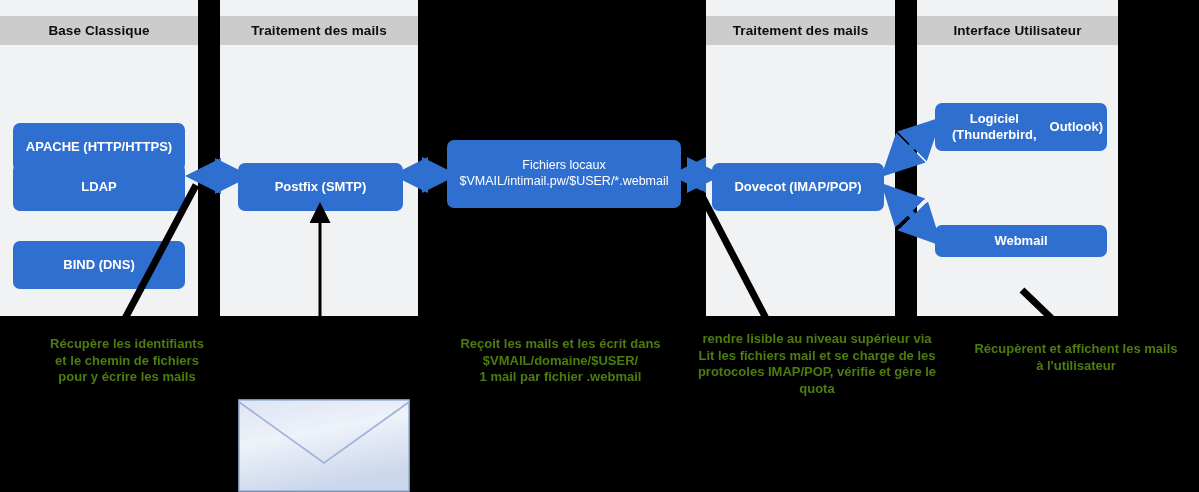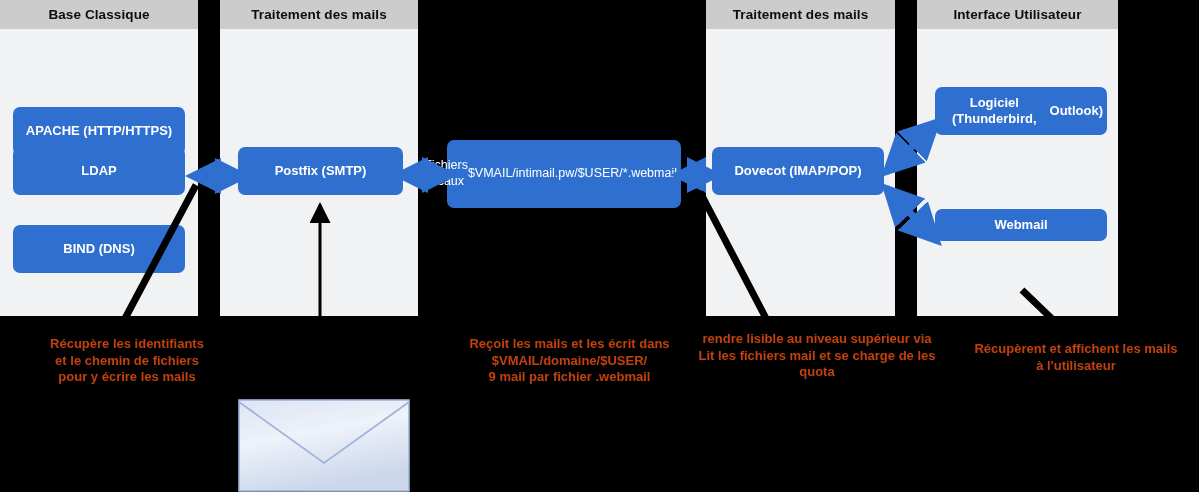--- a/index.html
+++ b/index.html
@@ -33,20 +33,21 @@
     height: 29px;
     background: #cccccc;
     color: #0d0d0d;
     font-size: 13.5px;
     font-weight: bold;
     letter-spacing: .1px;
     display: flex;
     align-items: center;
     justify-content: center;
     box-sizing: border-box;
+    margin-top: 16px;
   }
   .lane-body {
     position: relative;
     height: 287px;
   }
   
   .node {
     position: absolute;
     background: #2e6fd0;
     color: #ffffff;
@@ -71,21 +72,21 @@
     position: absolute;
     left: 0; top: 0;
     width: 1199px;
     height: 492px;
     z-index: 7;
     pointer-events: none;
   }
   
   .caption {
     position: absolute;
-    color: #c2410c;
+    color: #4d7c0f;
     font-size: 13px;
     font-weight: bold;
     line-height: 1.28;
     text-align: center;
     z-index: 9;
   }
   
   #envelope {
     position: absolute;
     left: 238px;
@@ -109,21 +110,21 @@
     </div>
   </div>
 
   <div class="lane" style="left:220px; width:198px;">
     <div class="lane-header">Traitement des mails</div>
     <div class="lane-body">
       <div class="node" style="left:18px; top:118px; width:165px; height:48px;">Postfix (SMTP)</div>
     </div>
   </div>
 
-  <div class="node plain" style="left:447px; top:140px; width:234px; height:68px; flex-direction:row;justify-content:flex-end;">
+  <div class="node plain" style="left:447px; top:140px; width:234px; height:68px; flex-direction:column;">
     <span>Fichiers locaux</span>
     <span>$VMAIL/intimail.pw/$USER/*.webmail</span>
   </div>
 
   <div class="lane" style="left:706px; width:189px;">
     <div class="lane-header">Traitement des mails</div>
     <div class="lane-body">
       <div class="node" style="left:6px; top:118px; width:172px; height:48px;">Dovecot (IMAP/POP)</div>
     </div>
   </div>
@@ -200,29 +201,30 @@
     <rect x="1" y="1" width="170" height="91" fill="url(#envGrad)" stroke="#9fb4d8" stroke-width="1.6"></rect>
     <path d="M1,3 L86,64 L171,3" fill="none" stroke="#9fb4d8" stroke-width="1.8"></path>
   </svg>
 
   <div class="caption" style="left:22px; top:336px; width:210px;">
     <div>Récupère les identifiants</div>
     <div>et le chemin de fichiers</div>
     <div>pour y écrire les mails</div>
   </div>
 
-  <div class="caption" style="left:443px; top:336px; width:253px;">
+  <div class="caption" style="left:434px; top:336px; width:253px;">
     <div>Reçoit les mails et les écrit dans</div>
     <div>$VMAIL/domaine/$USER/</div>
-    <div>9 mail par fichier .webmail</div>
+    <div>1 mail par fichier .webmail</div>
   </div>
 
   <div class="caption" style="left:673px; top:331px; width:288px;">
     <div>rendre lisible au niveau supérieur via</div>
     <div>Lit les fichiers mail et se charge de les</div>
+    <div>protocoles IMAP/POP, vérifie et gère le</div>
     <div>quota</div>
   </div>
 
   <div class="caption" style="left:960px; top:341px; width:232px;">
     <div>Récupèrent et affichent les mails</div>
     <div>à l'utilisateur</div>
   </div>
 
 </div>
 

